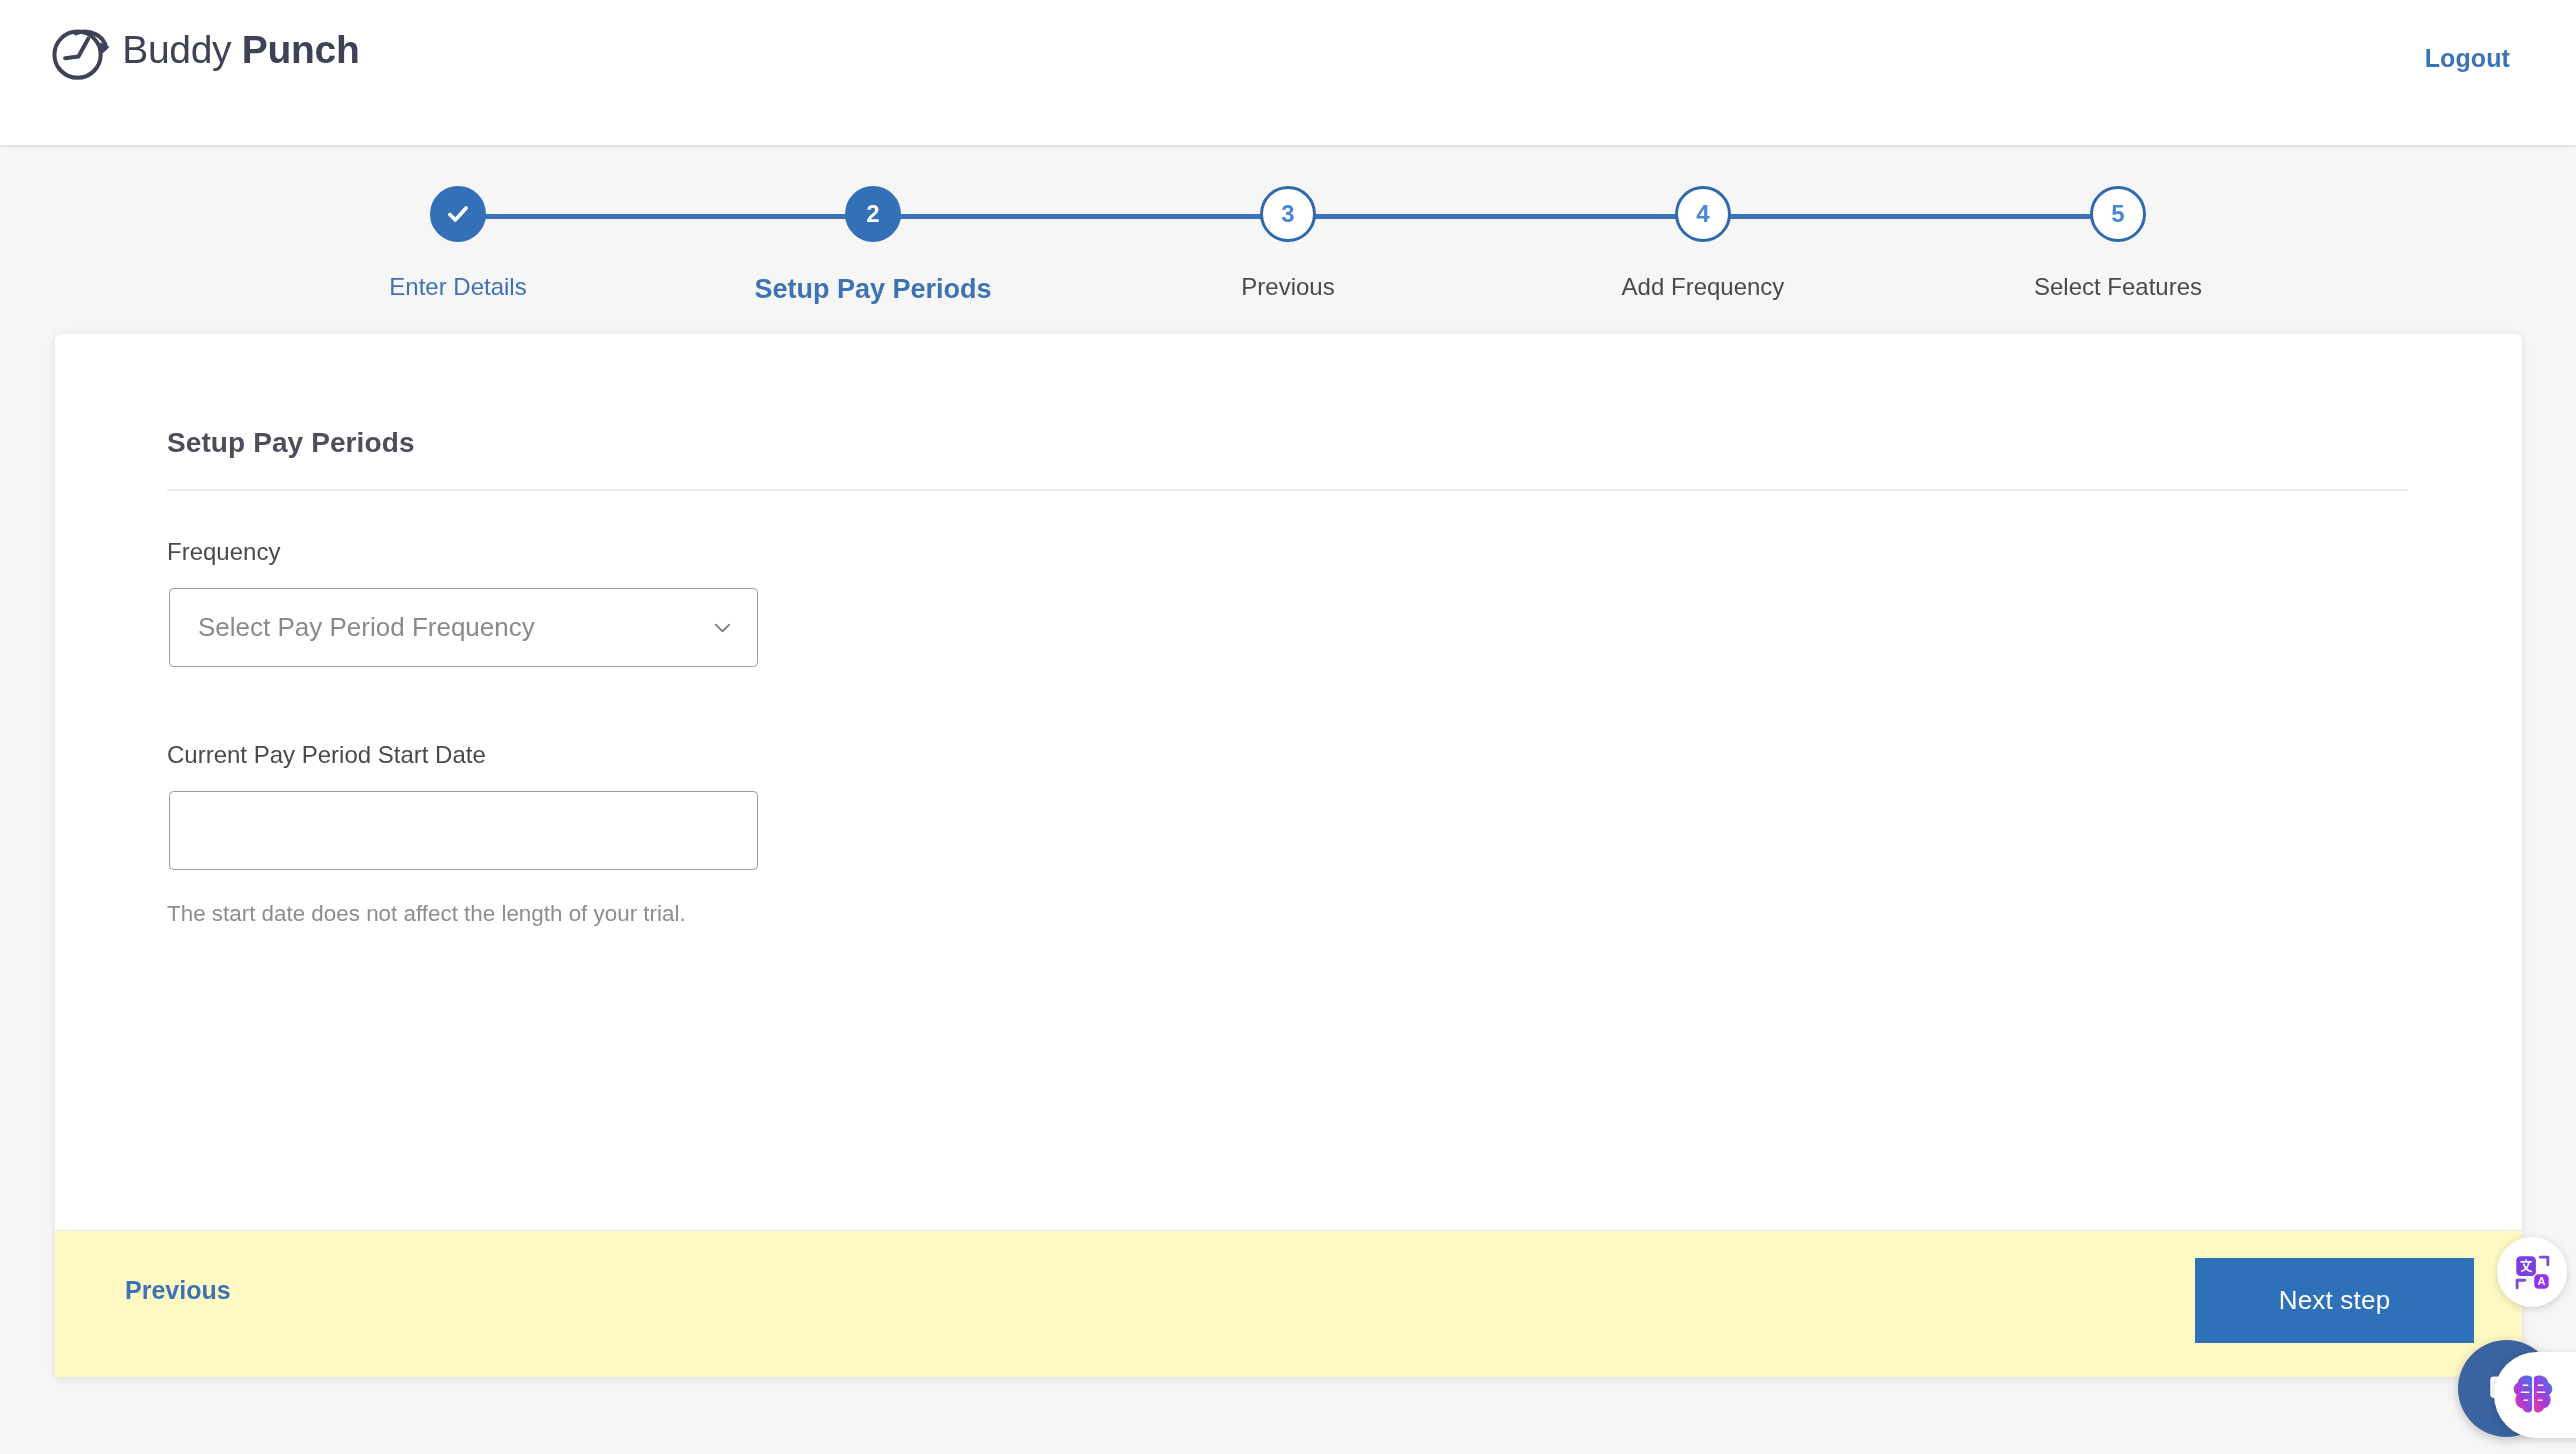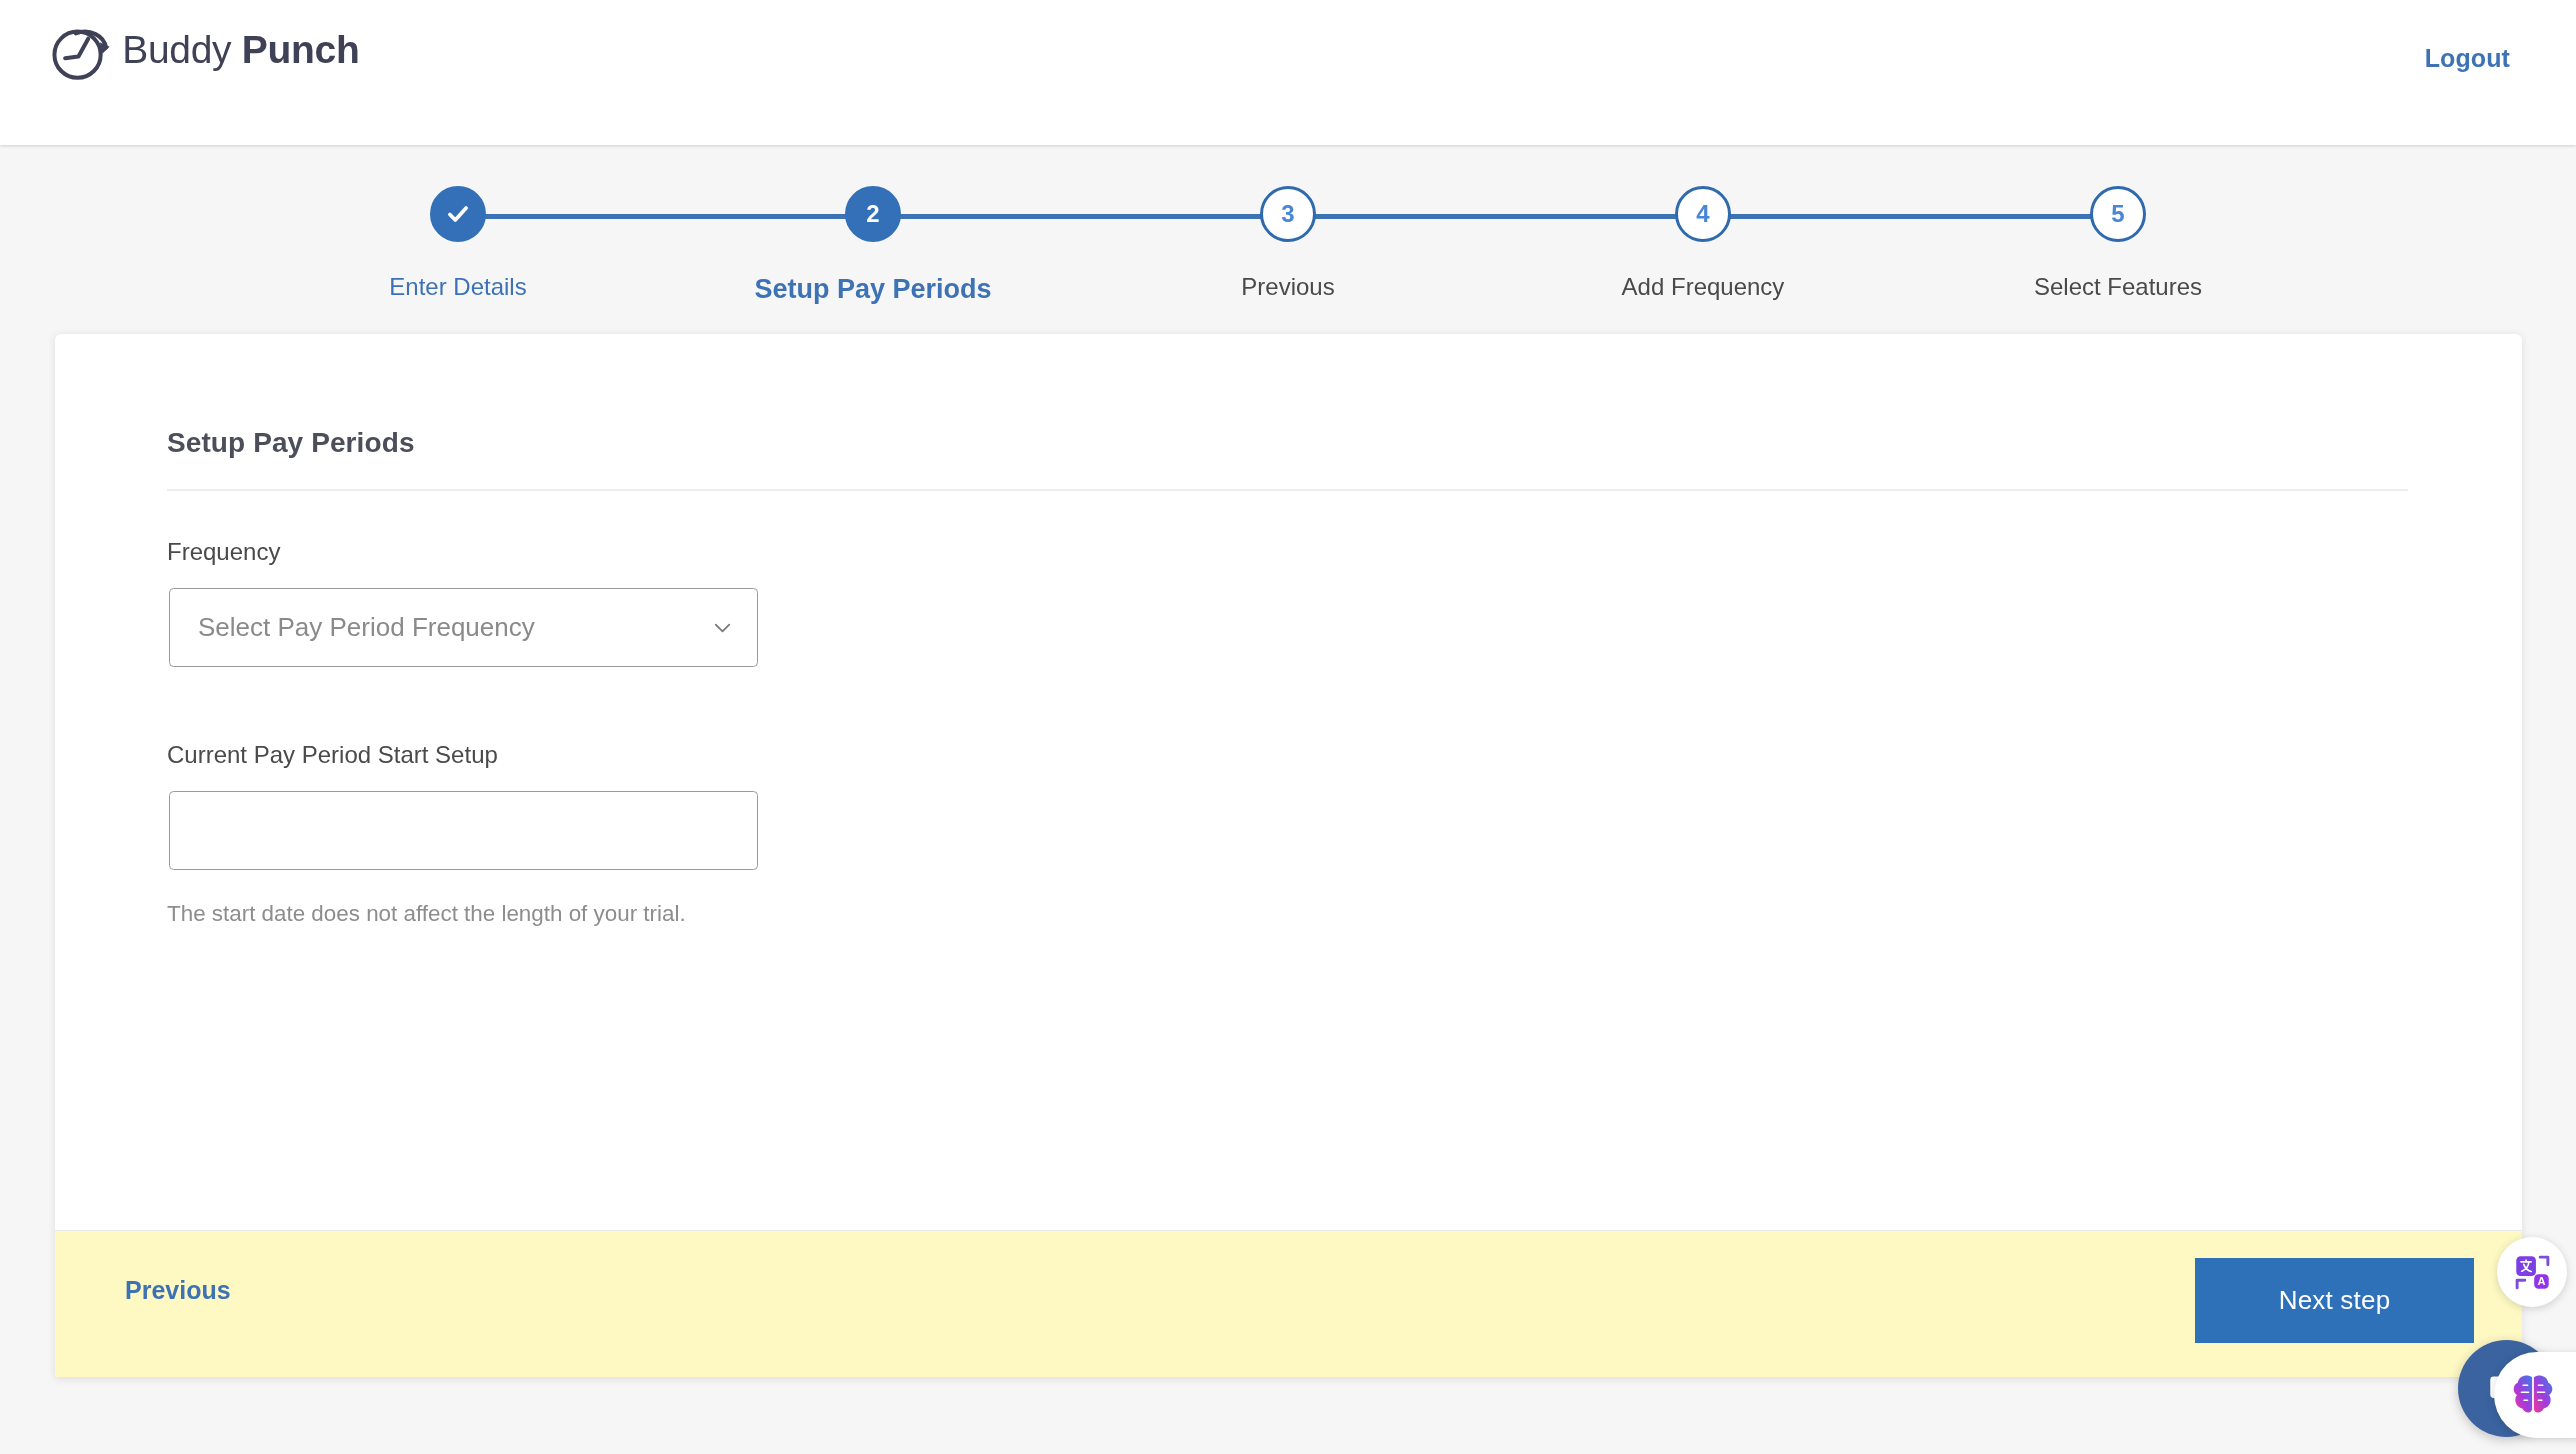--- a/index.html
+++ b/index.html
@@ -389,21 +389,21 @@
 <div class="section-rule"></div>
 
 <label class="field-label fl-frequency">Frequency</label>
 <div class="control select-control">
   <span class="select-value">Select Pay Period Frequency</span>
   <svg class="chev" viewBox="0 0 24 24">
     <path d="M5 9 L12 16 L19 9" fill="none" stroke="#7b7b7b" stroke-width="1.9" stroke-linecap="round" stroke-linejoin="round"></path>
   </svg>
 </div>
 
-<label class="field-label fl-date">Current Pay Period Start Setup</label>
+<label class="field-label fl-date">Current Pay Period Start Date</label>
 <div class="control date-control">
   <input class="date-input" type="text" placeholder="" style="">
 </div>
 <div class="helper-text">The start date does not affect the length of your trial.</div>
 
 <div class="fab-translate">
   <svg viewBox="0 0 48 48">
     <path d="M33 6 L42 6 L42 15" fill="none" stroke="#7c4dd6" stroke-width="3.4" stroke-linecap="round" stroke-linejoin="round"></path>
     <path d="M15 33 L6 33 L6 42" fill="none" stroke="#7c4dd6" stroke-width="3.4" stroke-linecap="round" stroke-linejoin="round"></path>
     <rect x="5" y="5" width="23" height="23" rx="5" fill="#7b3fe4"></rect>

